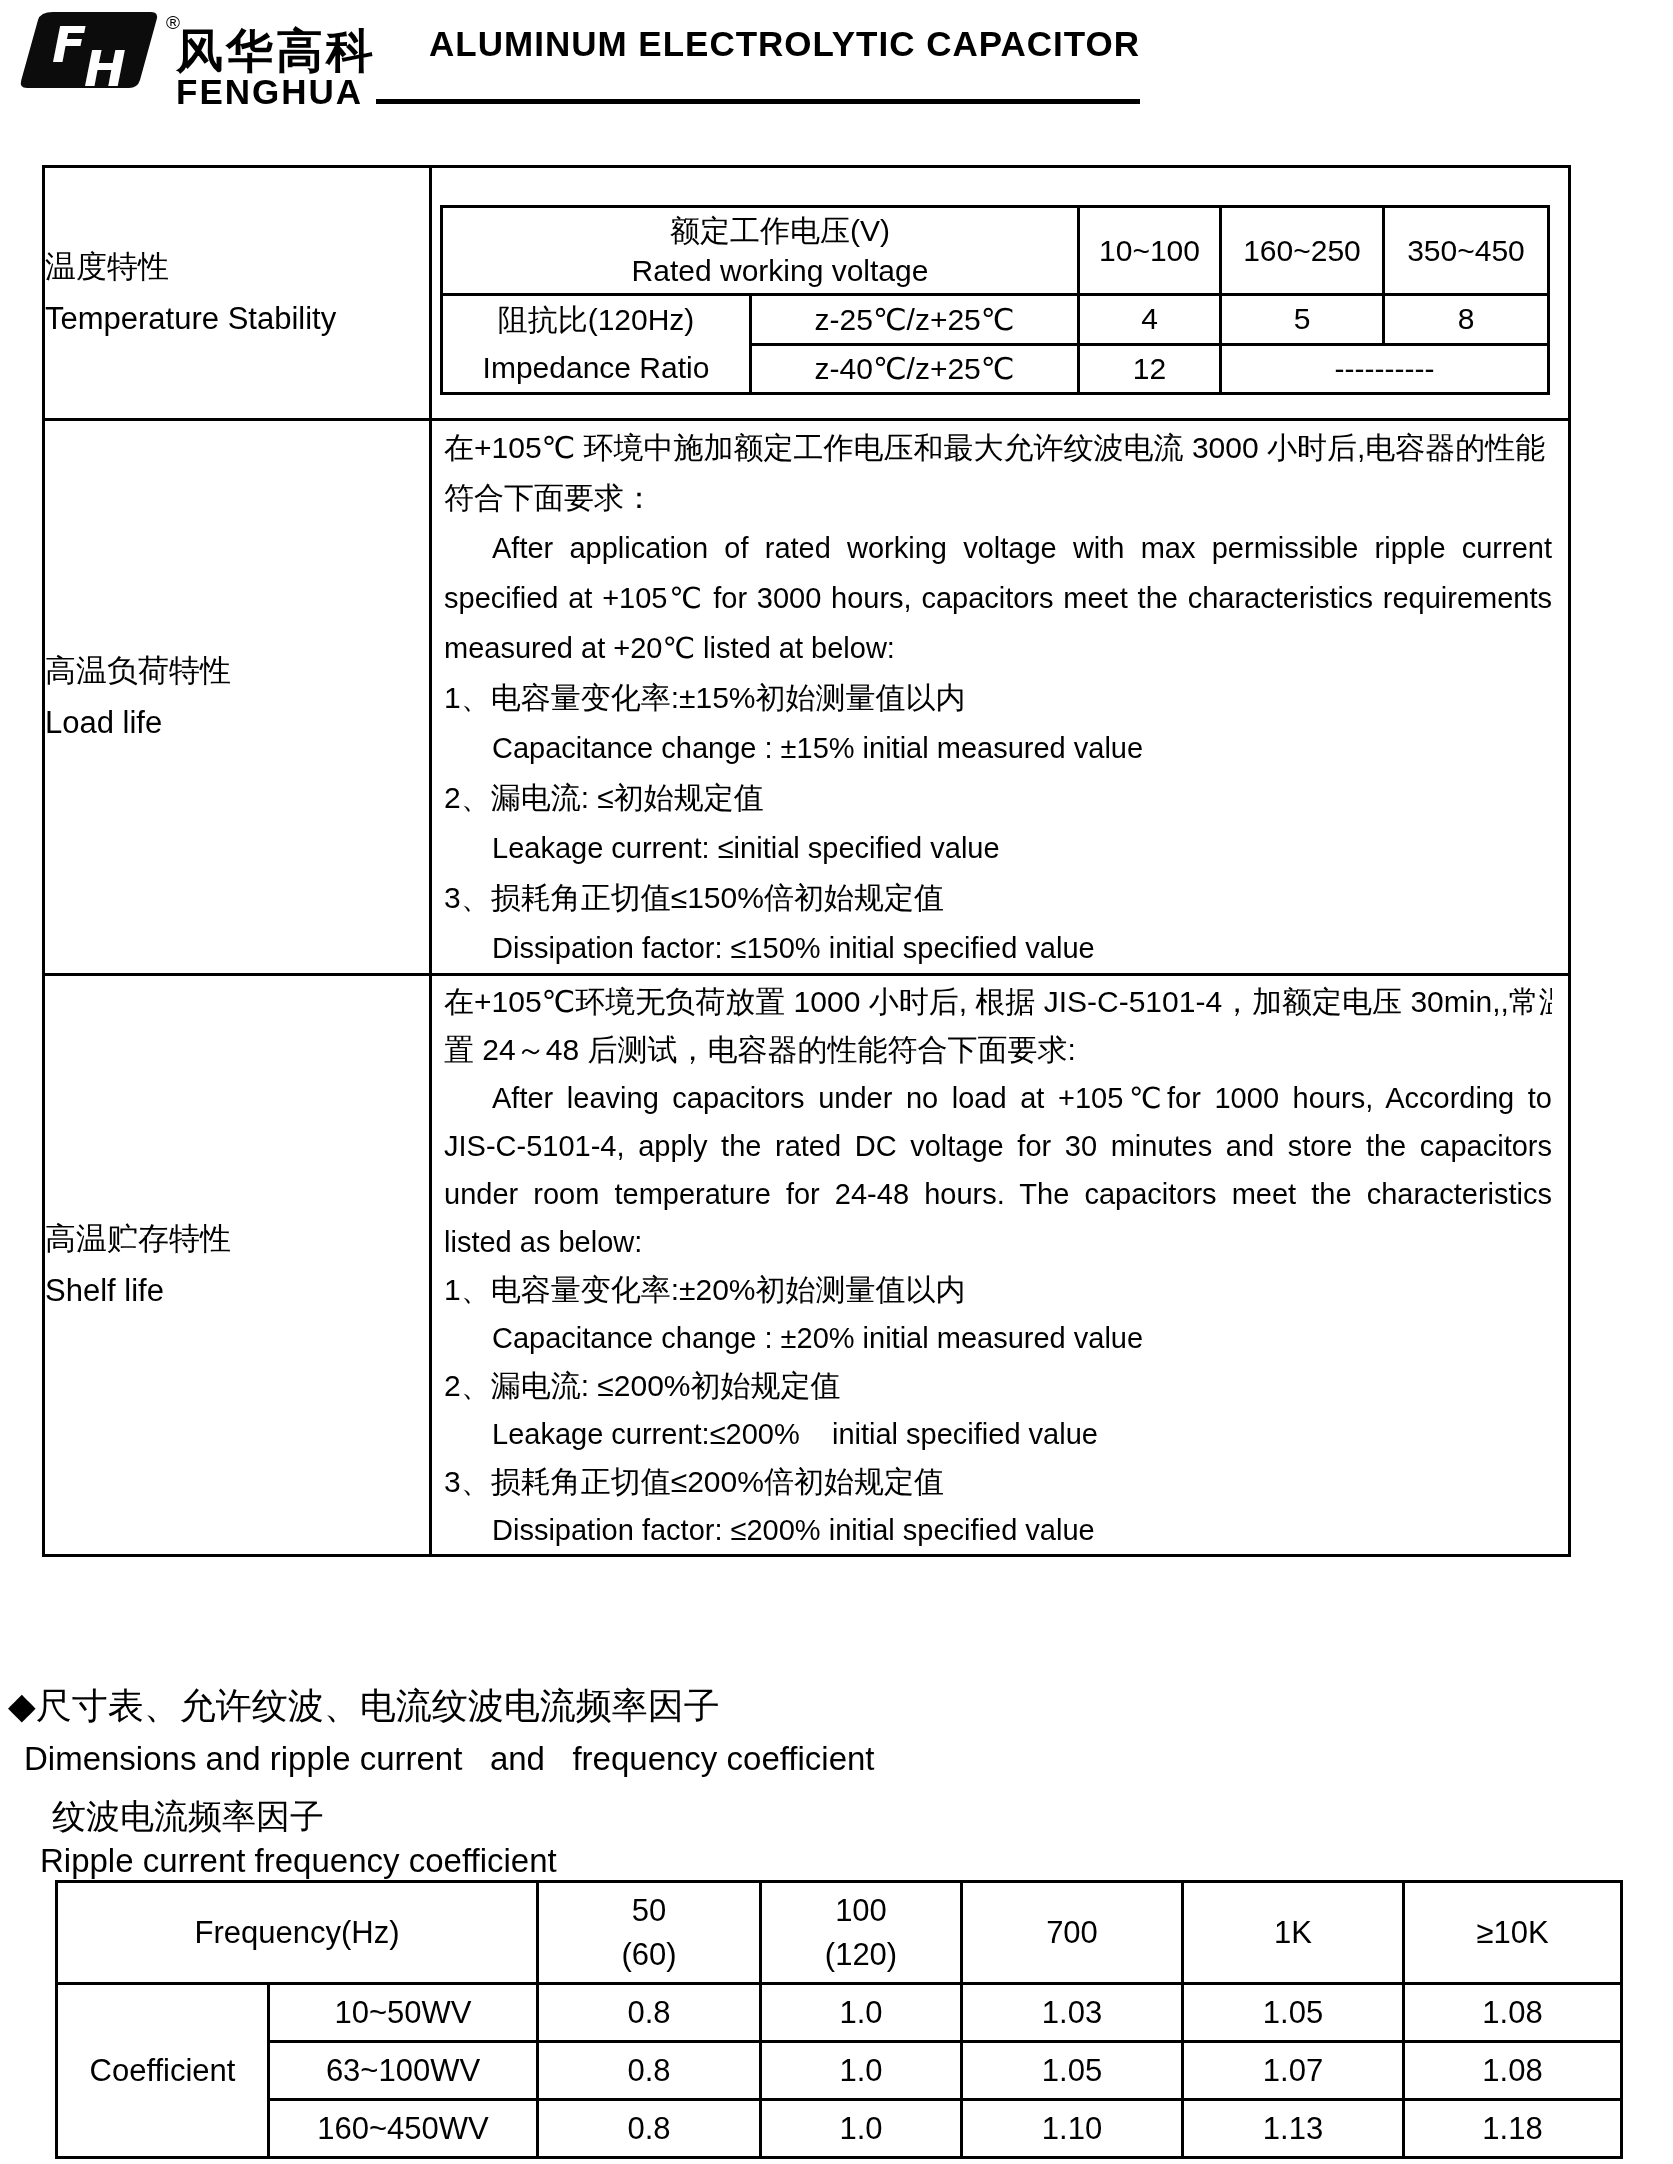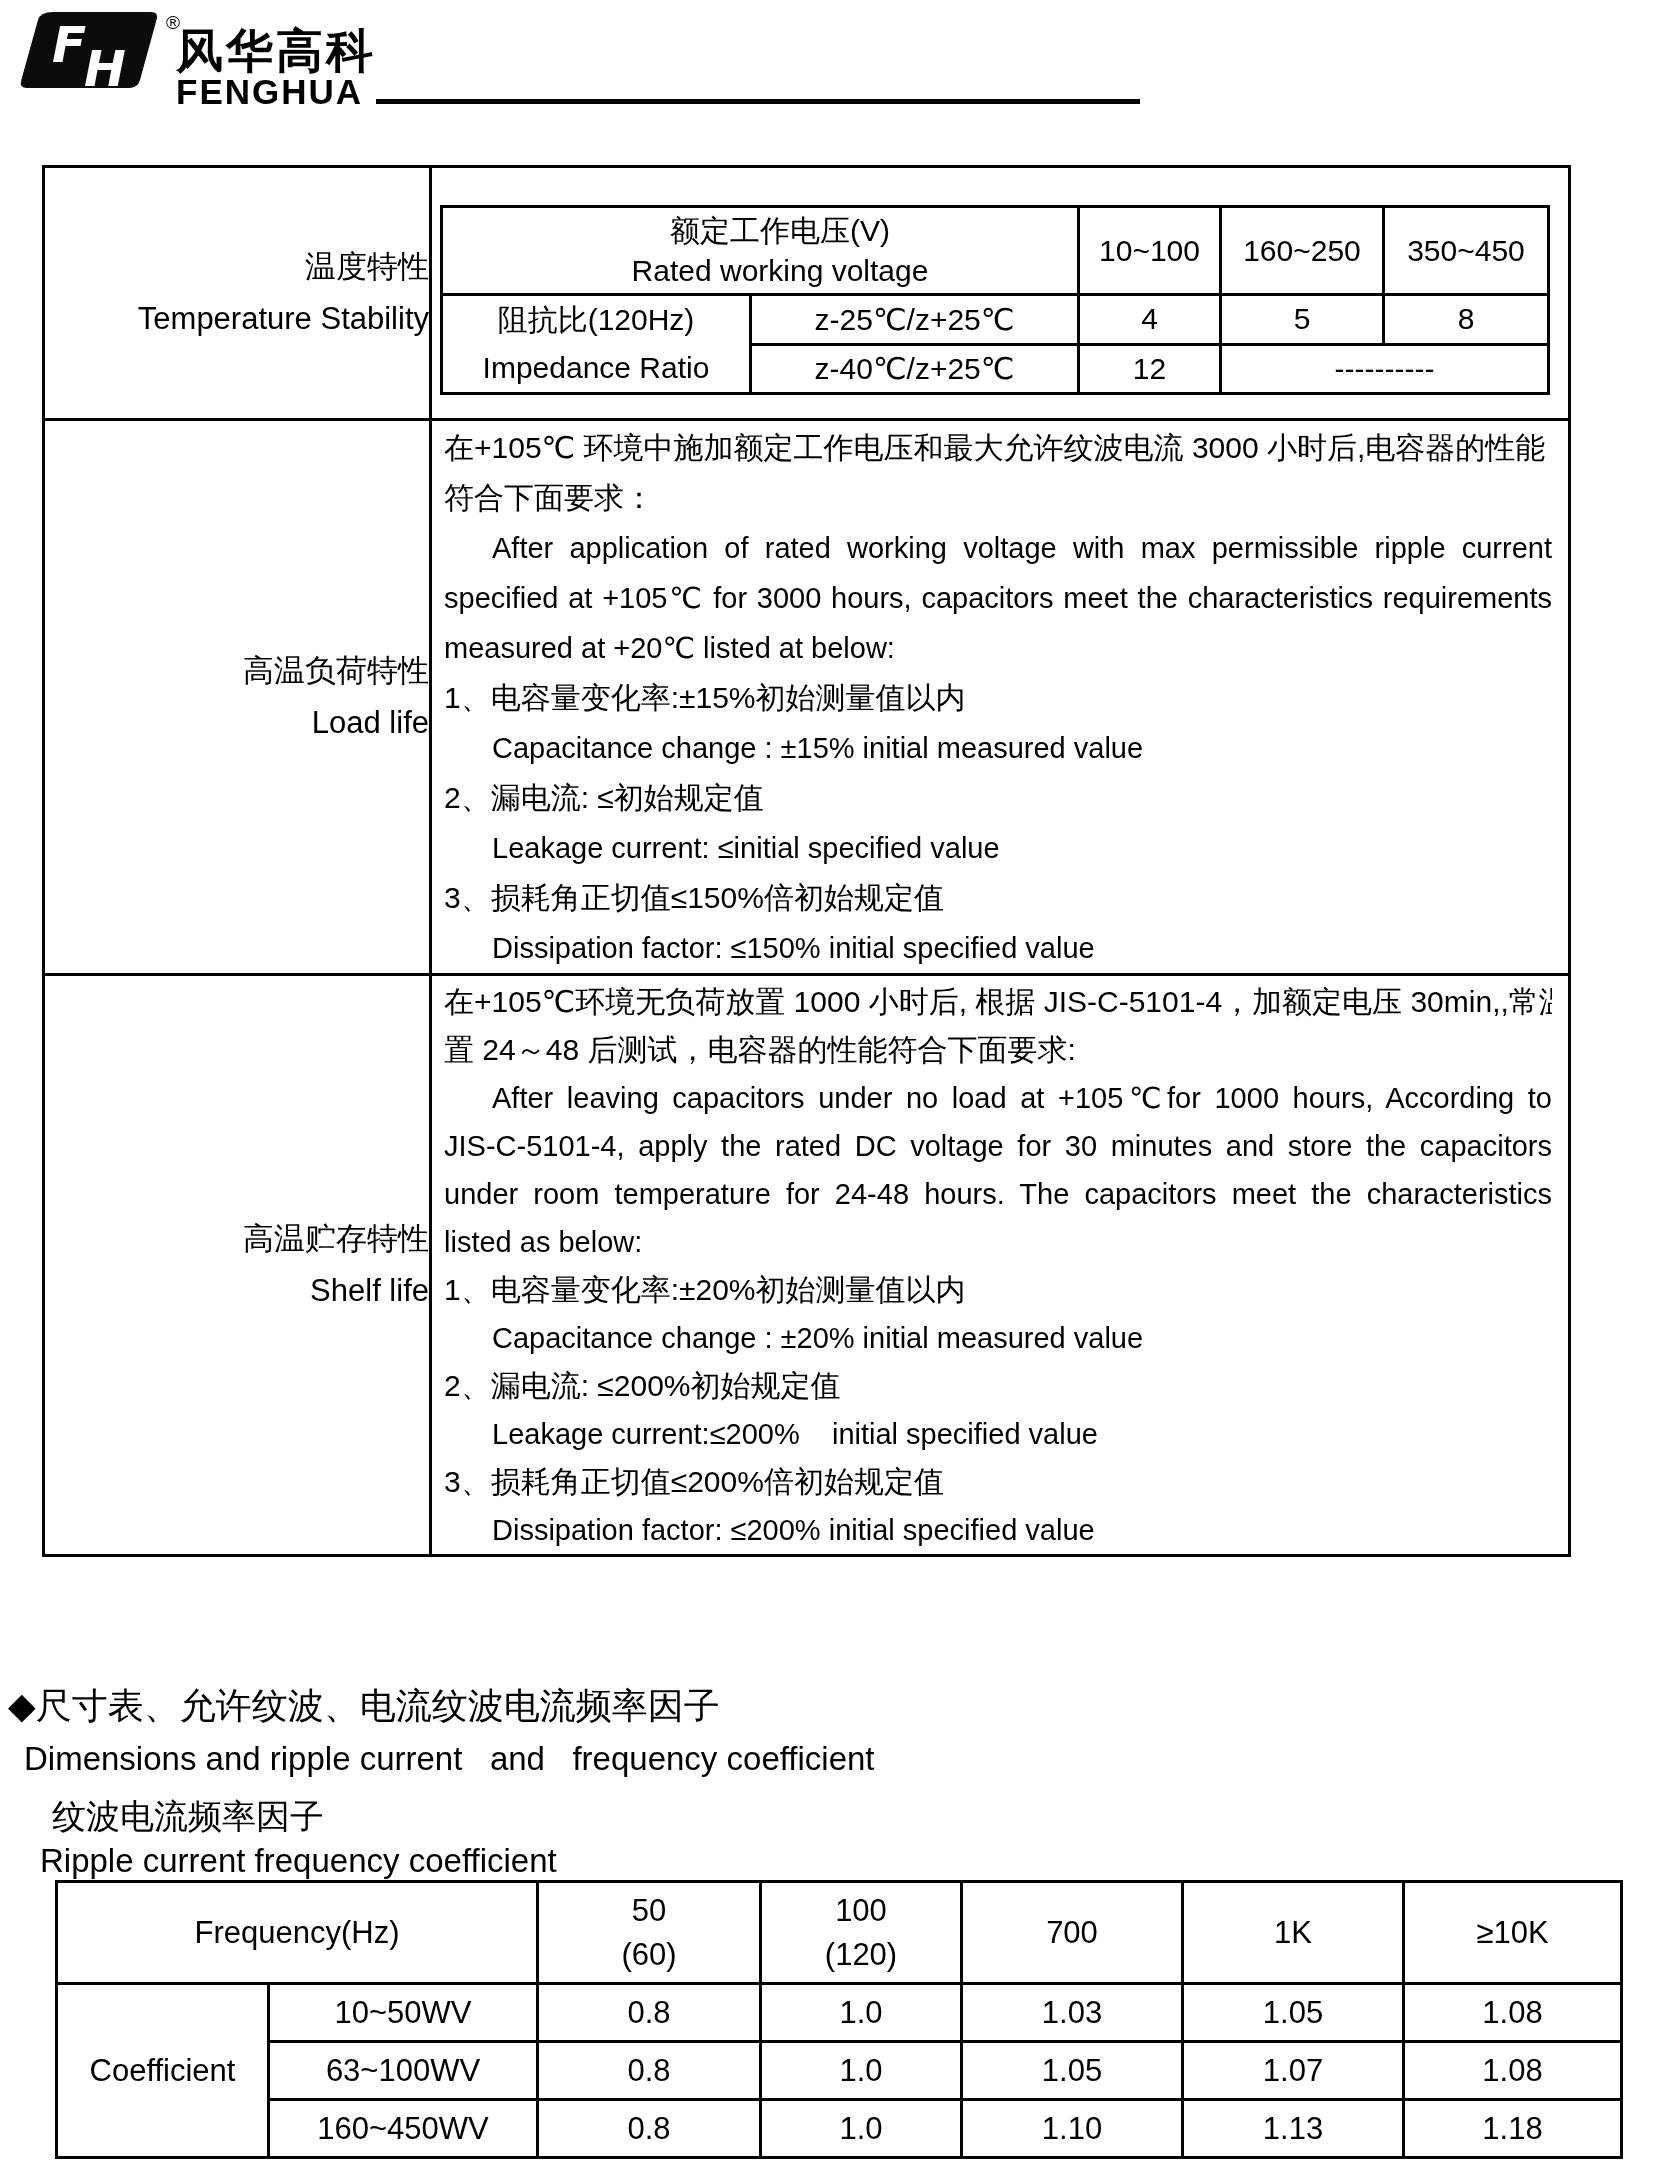--- a/index.html
+++ b/index.html
@@ -18,21 +18,21 @@
 
   
   table { border-collapse:collapse; table-layout:fixed; }
 
   
   .char-table { position:absolute; left:42px; top:165px; width:1526px; }
   .char-table > tbody > tr > td { border:3px solid #000; padding:0; vertical-align:middle; }
   tr.row-temp  { height:253px; }
   tr.row-load  { height:550px; }
   tr.row-shelf { height:580px; }
-  .side-label  { text-align:right; font-size:31px; line-height:52px; }
+  .side-label  { text-align:left; font-size:31px; line-height:52px; }
   td.temp-content { vertical-align:top; }
 
   .inner-table { width:1107px; margin:14px 0 0 8px; font-size:30px; }
   .inner-table td { border:3px solid #000; text-align:center; vertical-align:middle; padding:0; }
   tr.ihead { height:88px; }
   tr.irow  { height:48px; }
   .two-line div { line-height:40px;padding-left:40px; }
   .imp-label div { line-height:48px; }
 
   .cell-text { padding:2px 16px 0 12px; }
@@ -64,20 +64,21 @@
 <div class="page">
 
   <svg class="logo-mark" viewBox="0 0 145 80" aria-hidden="true">
     <path d="M35 2 H133 Q141 2 138.5 10 L122 70 Q119.5 78 111 78 H9 Q1 78 3.3 70 L20 10 Q22.3 2 35 2 Z" fill="#0c0c0c"></path>
     <text x="34" y="52" font-size="50" font-style="italic" font-weight="bold" fill="#ffffff" font-family="DejaVu Sans, sans-serif">F</text>
     <text x="66" y="76" font-size="50" font-style="italic" font-weight="bold" fill="#ffffff" font-family="DejaVu Sans, sans-serif">H</text>
   </svg>
   <div class="reg-mark">®</div>
   <div class="logo-cn">风华高科</div>
   <div class="logo-en">FENGHUA</div>
+  <div class="page-title">ALUMINUM ELECTROLYTIC CAPACITOR</div>
   <div class="head-rule"></div>
 
   <table class="char-table">
     <colgroup>
         <col style="width:387px">
         <col style="width:1139px">
       </colgroup>
     <tbody>
 
       <tr class="row-temp">

